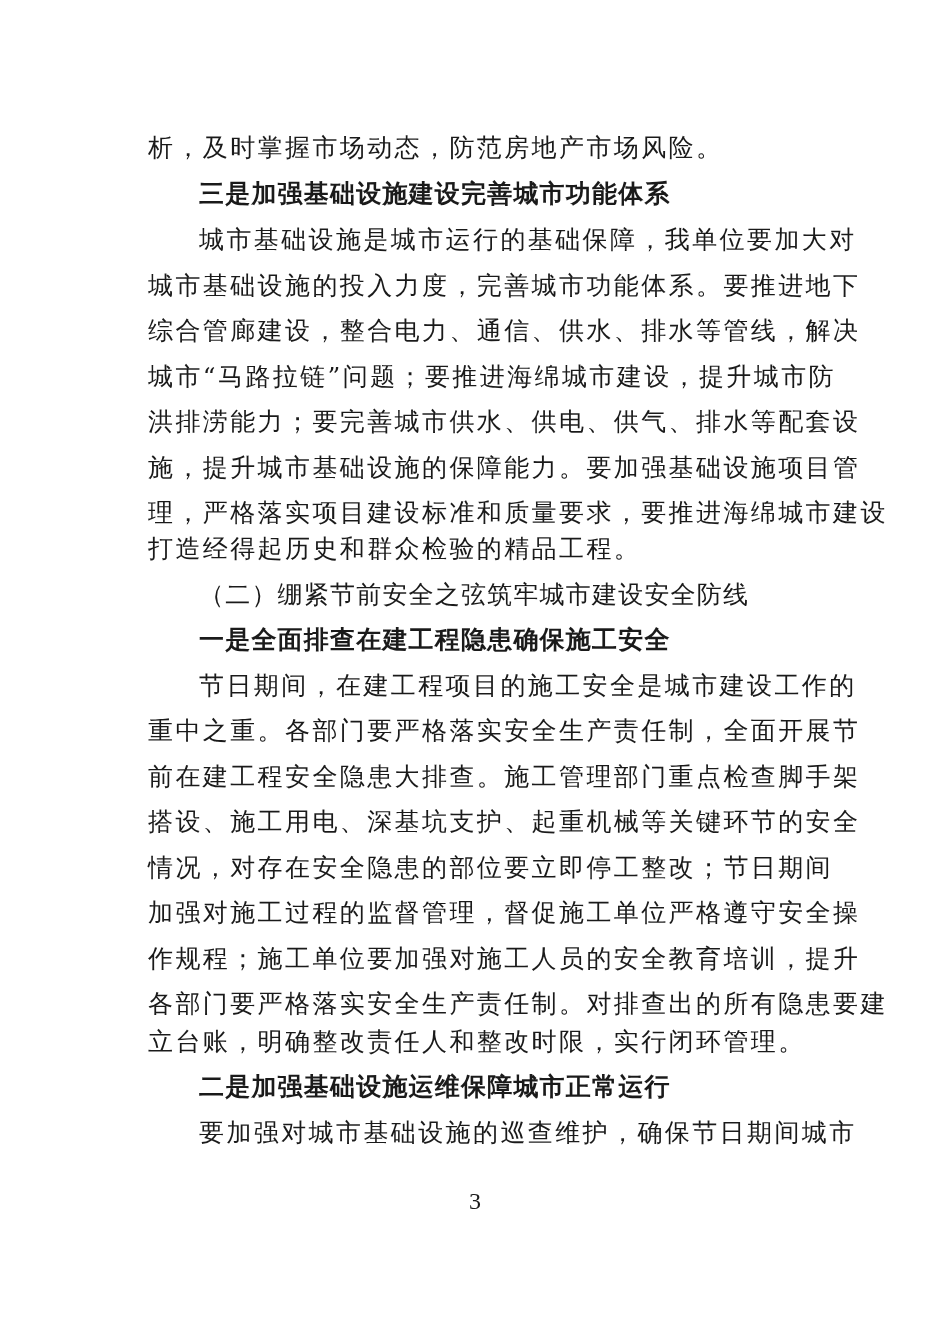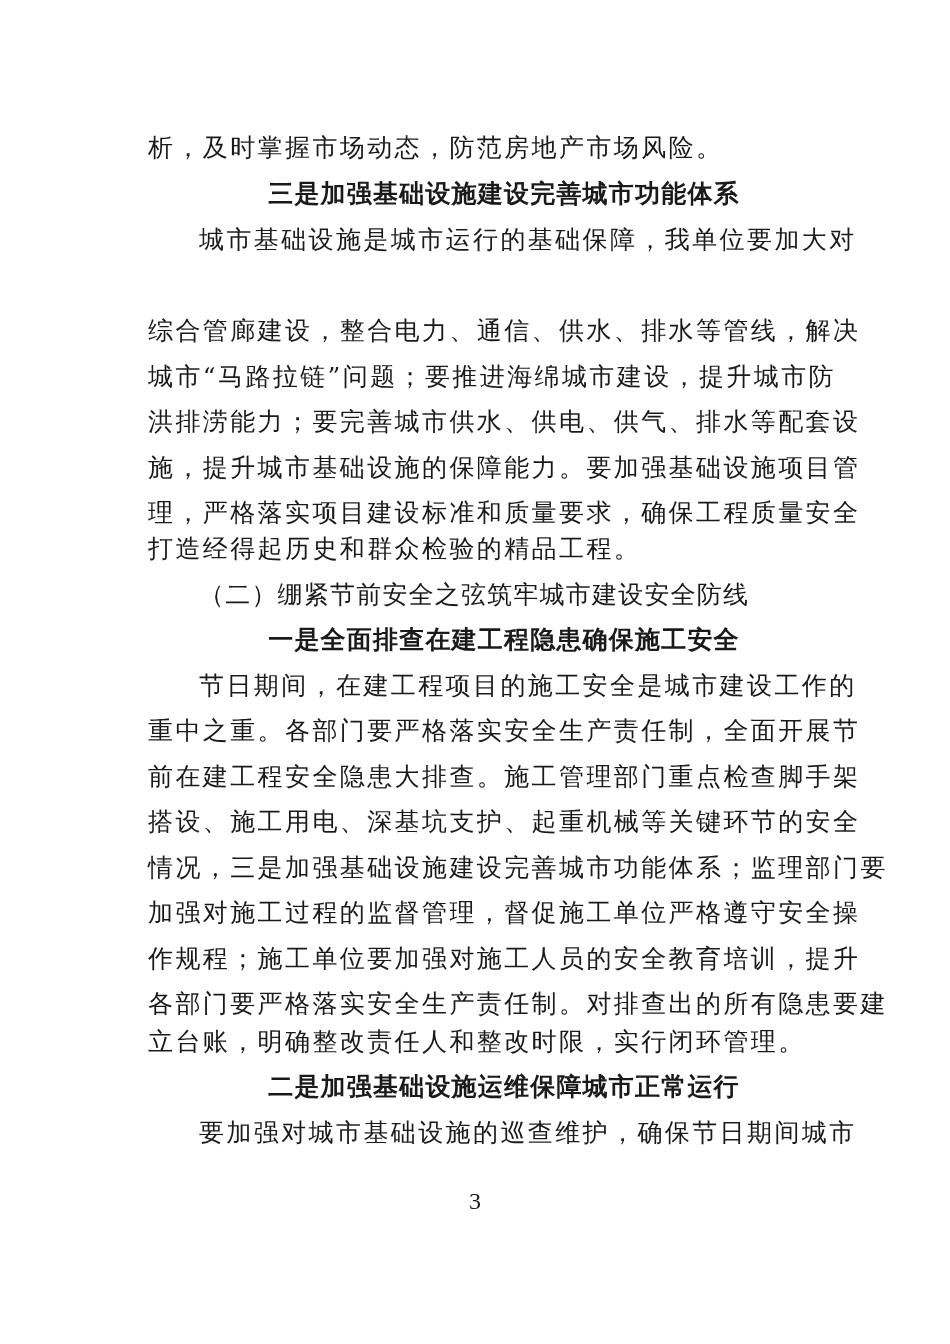--- a/index.html
+++ b/index.html
@@ -5,46 +5,47 @@
   html, body { margin:0; padding:0; background:#ffffff; }
   body { width:950px; height:1344px; position:relative; overflow:hidden; }
   .page { position:absolute; left:0; top:0; width:804px; height:1344px; background:#fff; }
   .line {
     position:absolute; left:148px; width:660px;
     font-family:"DejaVu Serif", "Liberation Serif", serif;
     font-size:25px; color:#1a1a1a; white-space:nowrap;
     line-height:30px; letter-spacing:2.4px;
   }
   .indent { left:199px; width:610px; }
-  .bold { font-family:"DejaVu Sans", "Liberation Sans", sans-serif; font-weight:bold; letter-spacing:1.2px;text-align:center; }
+  .bold { font-family:"DejaVu Sans", "Liberation Sans", sans-serif; font-weight:bold; letter-spacing:1.2px; }
   .pagenum {
     position:absolute; left:0; width:950px; top:1188px; text-align:center;
     font-family:"Liberation Serif", "DejaVu Serif", serif; font-size:24px; color:#1a1a1a;
   }
 </style>
 </head>
 <body>
 
 <div class="page">
   <div class="line" style="top:133px">析，及时掌握市场动态，防范房地产市场风险。</div>
   <div class="line indent bold" style="top:179px">三是加强基础设施建设完善城市功能体系</div>
   <div class="line indent" style="top:225px">城市基础设施是城市运行的基础保障，我单位要加大对</div>
+  <div class="line" style="top:271px">城市基础设施的投入力度，完善城市功能体系。要推进地下</div>
   <div class="line" style="top:316px">综合管廊建设，整合电力、通信、供水、排水等管线，解决</div>
   <div class="line" style="top:362px">城市“马路拉链”问题；要推进海绵城市建设，提升城市防</div>
   <div class="line" style="top:407px">洪排涝能力；要完善城市供水、供电、供气、排水等配套设</div>
   <div class="line" style="top:453px">施，提升城市基础设施的保障能力。要加强基础设施项目管</div>
-  <div class="line" style="top:498px">理，严格落实项目建设标准和质量要求，确保工程质量安全</div>
+  <div class="line" style="top:498px">理，严格落实项目建设标准和质量要求，要推进海绵城市建设</div>
   <div class="line indent" style="top:580px; letter-spacing:1.2px">（二）绷紧节前安全之弦筑牢城市建设安全防线</div>
   <div class="line" style="top:534px">打造经得起历史和群众检验的精品工程。</div>
   <div class="line indent bold" style="top:625px">一是全面排查在建工程隐患确保施工安全</div>
   <div class="line indent" style="top:671px">节日期间，在建工程项目的施工安全是城市建设工作的</div>
   <div class="line" style="top:762px">前在建工程安全隐患大排查。施工管理部门重点检查脚手架</div>
   <div class="line" style="top:716px">重中之重。各部门要严格落实安全生产责任制，全面开展节</div>
   <div class="line" style="top:807px">搭设、施工用电、深基坑支护、起重机械等关键环节的安全</div>
-  <div class="line" style="top:853px">情况，三是加强基础设施建设完善城市功能体系；监理部门要</div>
+  <div class="line" style="top:853px">情况，对存在安全隐患的部位要立即停工整改；节日期间</div>
   <div class="line" style="top:898px">加强对施工过程的监督管理，督促施工单位严格遵守安全操</div>
   <div class="line" style="top:944px">作规程；施工单位要加强对施工人员的安全教育培训，提升</div>
   <div class="line" style="top:989px">各部门要严格落实安全生产责任制。对排查出的所有隐患要建</div>
   <div class="line" style="top:1027px">立台账，明确整改责任人和整改时限，实行闭环管理。</div>
   <div class="line indent bold" style="top:1072px">二是加强基础设施运维保障城市正常运行</div>
   <div class="line indent" style="top:1118px">要加强对城市基础设施的巡查维护，确保节日期间城市</div>
   <div class="pagenum">3</div>
 </div>
 
 </body></html>

